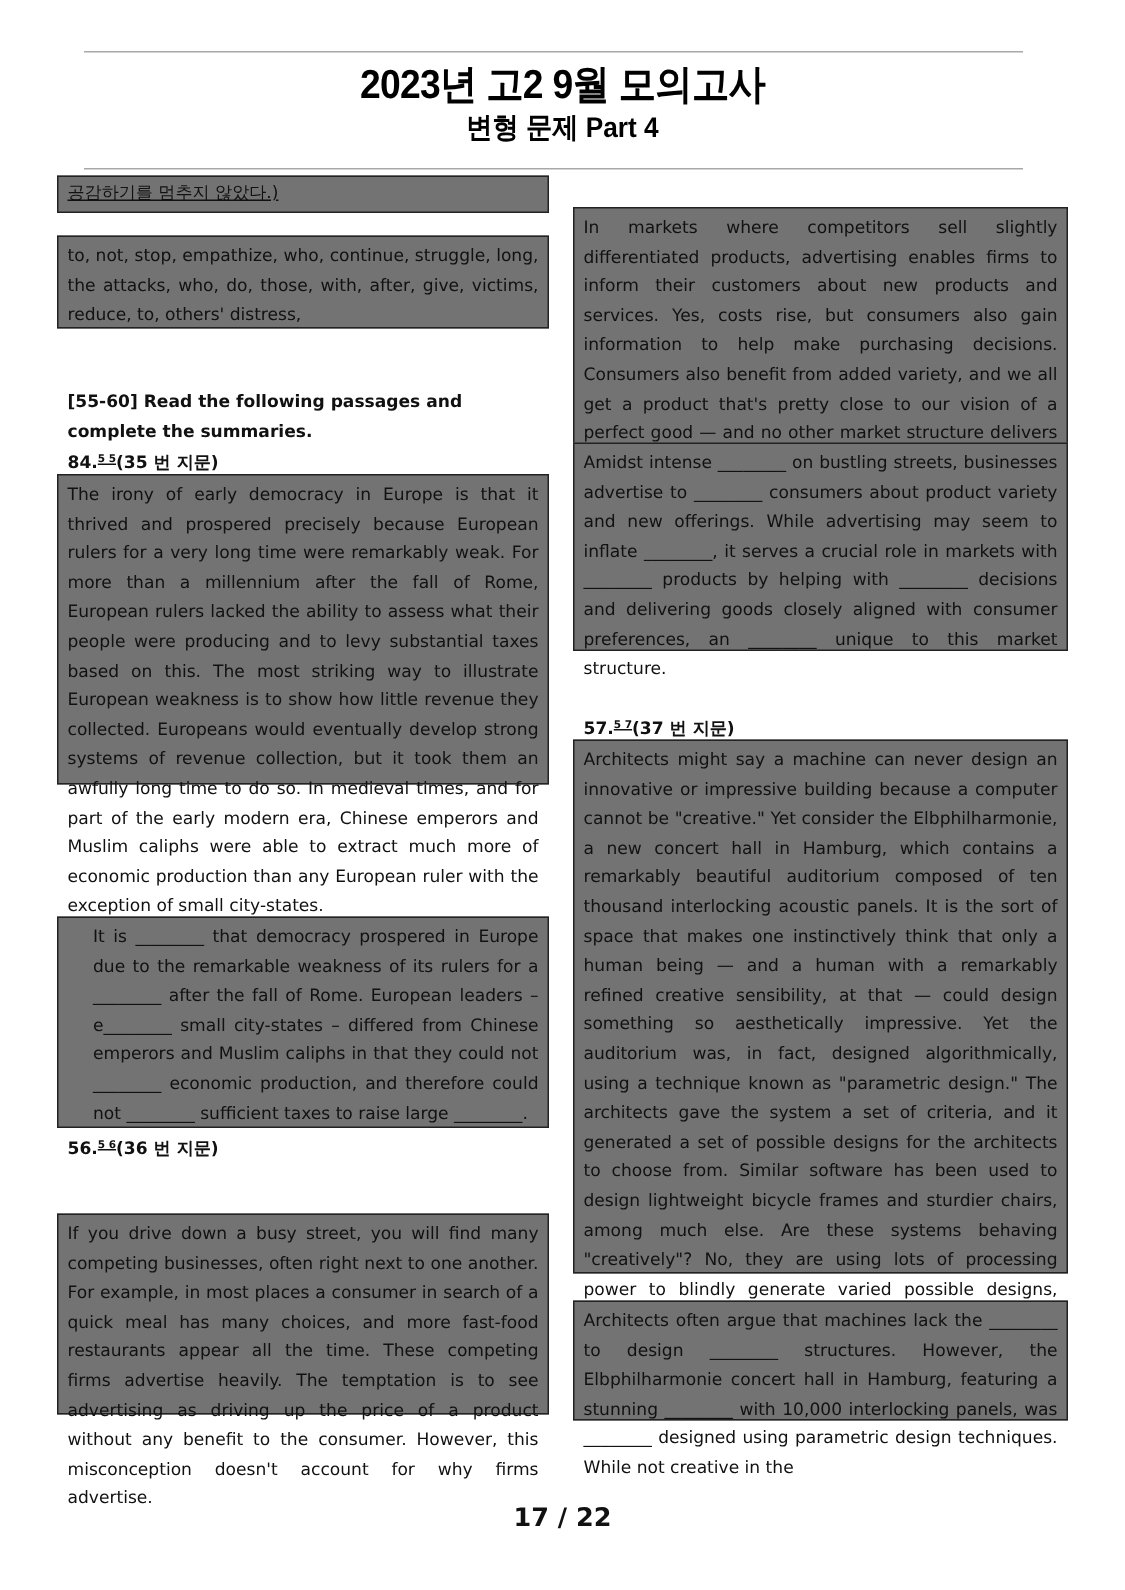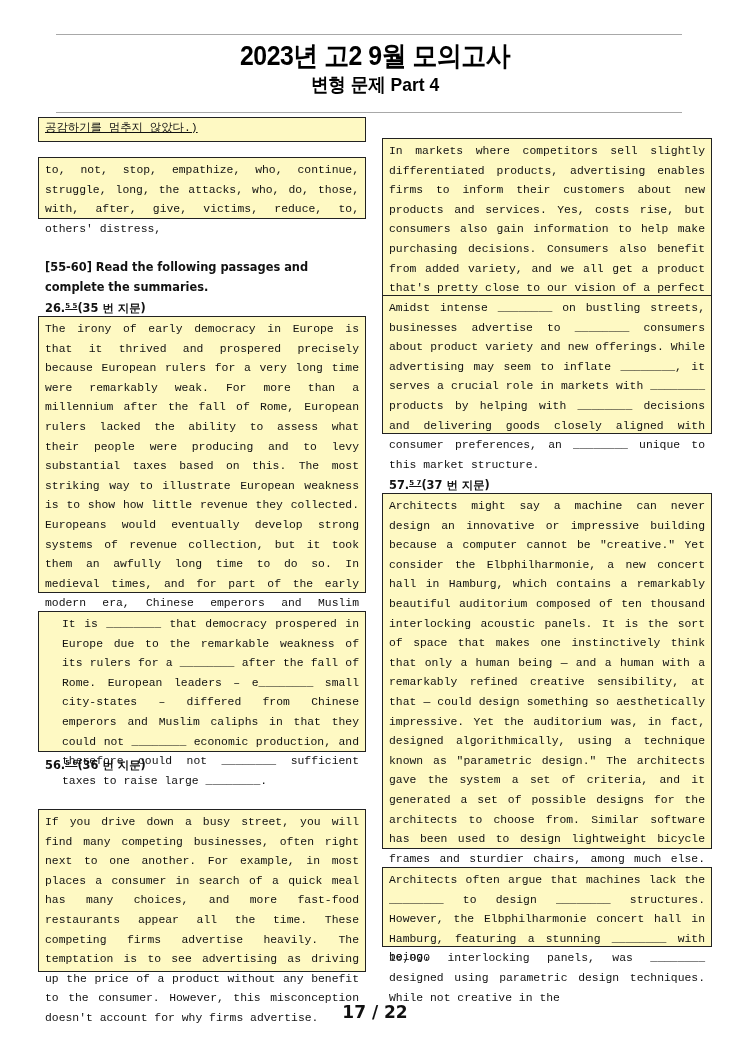--- a/index.html
+++ b/index.html
@@ -5,21 +5,21 @@
   html, body { margin: 0; padding: 0; background: #ffffff; }
   body { width: 750px; height: 1060px; position: relative; overflow: hidden;
          font-family: "DejaVu Sans", "Liberation Sans", sans-serif; color: #111; }
   .rule { position: absolute; left: 56px; width: 626px; height: 0; border-top: 1.5px solid #a8a8a8; }
   .title { position: absolute; left: 0; width: 750px; text-align: center;
            font-family: "Liberation Sans", sans-serif; font-weight: bold; color: #000; }
   .title-main { top: 38px; font-size: 27px; letter-spacing: -0.5px; transform: scaleX(0.92); }
   .title-sub  { top: 72px; font-size: 19px; transform: scaleX(0.92); }
   .box { position: absolute; border: 1.3px solid #222; box-sizing: border-box;
          padding: 3px 6px 0 6px; font-size: 11.4px; line-height: 19.6px;
-         text-align: justify; background: #fef9c3; font-family: Liberation Mono, monospace; }
+         text-align: justify; background: #737373; }
   .box p { margin: 0; }
   .lc { left: 38px; width: 328px; }
   .rc { left: 382px; width: 330px; }
   .heading { position: absolute; font-size: 11.4px; font-weight: bold; line-height: 19.6px; }
   .heading sup { font-size: 7px; vertical-align: 4px; text-decoration: underline; }
   .u { text-decoration: underline; }
   .page-num { position: absolute; top: 1002px; left: 0; width: 750px; text-align: center;
               font-size: 17px; font-weight: bold; }
 </style>
 </head>
@@ -36,34 +36,34 @@
 
 <div class="box lc" style="top:157px; height:62px;">
   <p>to, not, stop, empathize, who, continue, struggle, long, the attacks, who, do, those, with, after, give, victims, reduce, to, others' distress,</p>
 </div>
 
 <div class="heading" style="left:45px; top:258px; width:316px;">
   <span>[55-60] Read the following passages and complete the summaries.</span>
 </div>
 
 <div class="heading" style="left:45px; top:297px;">
-  <span>26.</span><sup>5 5</sup><span>(35 번 지문)</span>
+  <span>84.</span><sup>5 5</sup><span>(35 번 지문)</span>
 </div>
-<div class="box lc" style="top:316px; height:277px;">
+<div class="box lc" style="top:316px; height:207px;">
   <p> The irony of early democracy in Europe is that it thrived and prospered precisely because European rulers for a very long time were remarkably weak. For more than a millennium after the fall of Rome, European rulers lacked the ability to assess what their people were producing and to levy substantial taxes based on this. The most striking way to illustrate European weakness is to show how little revenue they collected. Europeans would eventually develop strong systems of revenue collection, but it took them an awfully long time to do so. In medieval times, and for part of the early modern era, Chinese emperors and Muslim caliphs were able to extract much more of economic production than any European ruler with the exception of small city-states.</p>
 </div>
 
 <div class="box lc" style="top:611px; height:141px;padding-left:23px;">
   <p>It is ________ that democracy prospered in Europe due to the remarkable weakness of its rulers for a ________ after the fall of Rome. European leaders – e________ small city-states – differed from Chinese emperors and Muslim caliphs in that they could not ________ economic production, and therefore could not ________ sufficient taxes to raise large ________.</p>
 </div>
 
 <div class="heading" style="left:45px; top:754px;">
   <span>56.</span><sup>5 6</sup><span>(36 번 지문)</span>
 </div>
-<div class="box lc" style="top:809px; height:163px;">
+<div class="box lc" style="top:809px; height:134px;">
   <p> If you drive down a busy street, you will find many competing businesses, often right next to one another. For example, in most places a consumer in search of a quick meal has many choices, and more fast-food restaurants appear all the time. These competing firms advertise heavily. The temptation is to see advertising as driving up the price of a product without any benefit to the consumer. However, this misconception doesn't account for why firms advertise.</p>
 </div>
 
 <div class="box rc" style="top:117px; height:159px;margin-top:21px;">
   <p>In markets where competitors sell slightly differentiated products, advertising enables firms to inform their customers about new products and services. Yes, costs rise, but consumers also gain information to help make purchasing decisions. Consumers also benefit from added variety, and we all get a product that's pretty close to our vision of a perfect good — and no other market structure delivers that outcome.</p>
 </div>
 
 <div class="box rc" style="top:295px; height:139px;">
   <p>Amidst intense ________ on bustling streets, businesses advertise to ________ consumers about product variety and new offerings. While advertising may seem to inflate ________, it serves a crucial role in markets with ________ products by helping with ________ decisions and delivering goods closely aligned with consumer preferences, an ________ unique to this market structure.</p>
 </div>

